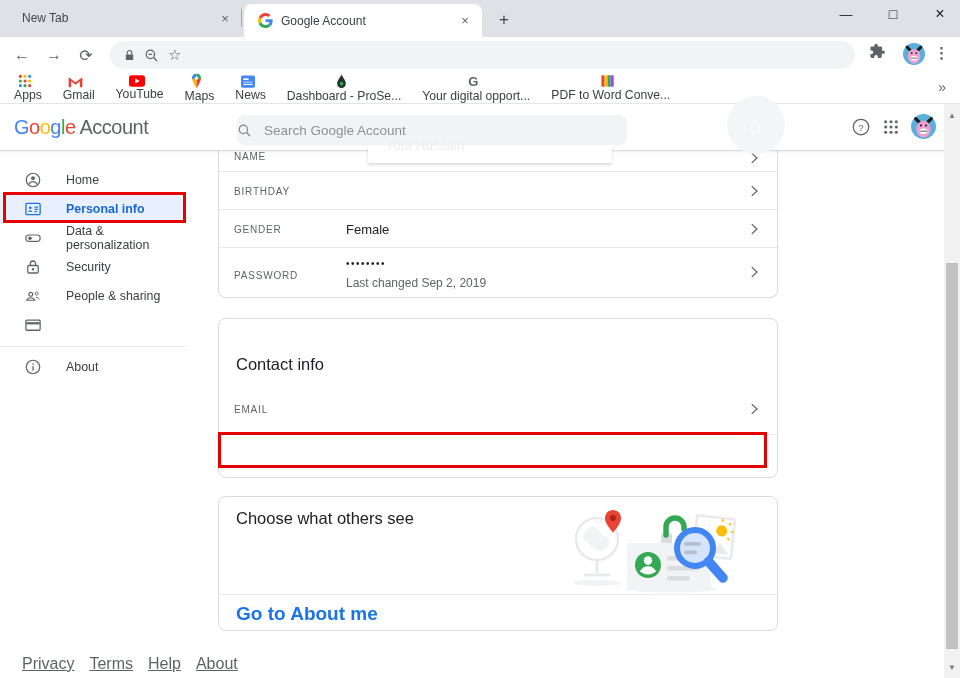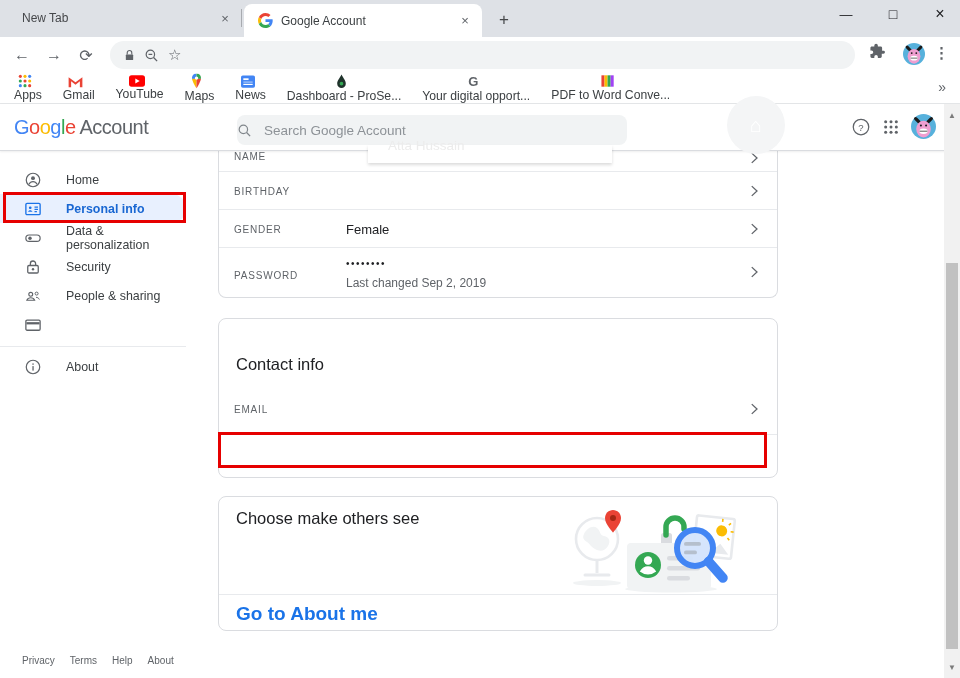--- a/index.html
+++ b/index.html
@@ -64,21 +64,21 @@
   .rlabel{position:absolute;left:15px;font-size:10px;letter-spacing:0.8px;color:#5f6368;}
   .rvalue{position:absolute;left:127px;font-size:13px;color:#202124;}
   .rnote{position:absolute;left:127px;font-size:12px;color:#5f6368;}
   .chev{position:absolute;right:14px;width:18px;height:18px;}
   .card-title{position:absolute;left:17px;font-size:16.5px;color:#202124;}
   .redact{position:absolute;left:368px;top:145px;width:244px;height:18px;background:#fff;
     box-shadow:0 2px 3px rgba(0,0,0,.14);z-index:20;}
   .faintname{position:absolute;left:388px;top:138px;font-size:13.5px;color:#ececec;z-index:21;}
   .gotolink{position:absolute;left:17px;font-size:19px;color:#1a73e8;font-weight:bold;}
   
-  .pfooter{position:absolute;left:22px;top:655px;display:flex;font-size:10px;color:#5f6368;}
+  .pfooter{position:absolute;left:22px;top:655px;display:flex;font-size:16px;color:#5f6368;text-decoration:underline;}
   .pfooter span{margin-right:15px;}
   
   .scrollbar{position:absolute;right:0;top:104px;width:16px;height:574px;background:#f1f1f1;z-index:50;}
   .sb-thumb{position:absolute;left:2px;top:159px;width:12px;height:386px;background:#c1c1c1;}
   .sb-arrow{position:absolute;left:0;width:16px;text-align:center;color:#7b7b7b;font-size:8px;}
 </style>
 </head>
 <body>
 
 <div class="titlebar">
@@ -278,21 +278,21 @@
   </div>
   <div class="row abs" style="left:0;top:116px;width:558px;height:42px;">
     <span class="rlabel" style="top:16px;">PHONE</span>
     <span class="chev" style="top:12px;"><svg width="18" height="18" viewBox="0 0 24 24">
           <path d="M9 5.5l7 6.5-7 6.5" fill="none" stroke="#5f6368" stroke-width="1.7"></path>
         </svg></span>
   </div>
 </div>
 
 <div class="card" style="top:496px;height:135px;">
-  <div class="card-title" style="top:12px;">Choose make others see</div>
+  <div class="card-title" style="top:12px;">Choose what others see</div>
   <div class="abs" style="right:28px;top:6px;">
     <svg width="180" height="90" viewBox="0 0 180 90">
       <ellipse cx="28" cy="80" rx="24" ry="3" fill="#f1f3f4"></ellipse>
       <ellipse cx="102" cy="86" rx="46" ry="3.5" fill="#f1f3f4"></ellipse>
       <circle cx="28" cy="36" r="21" fill="#fff" stroke="#e8eaed" stroke-width="2.6"></circle>
       <path d="M15 31c3-6 9-9 13-6s2 7 7 8 7 5 4 10-8 6-13 3-5-5-8-7-5-4-3-8z" fill="#f1f3f4"></path>
       <path d="M28 57v13" stroke="#e8eaed" stroke-width="3"></path>
         <path d="M16 72h24" stroke="#e8eaed" stroke-width="3" stroke-linecap="round"></path>
       <path d="M44 7c-4.4 0-8 3.6-8 8 0 6.2 8 14.5 8 14.5S52 21.2 52 15c0-4.4-3.6-8-8-8z" fill="#ea4335"></path>
       <circle cx="44" cy="15" r="3" fill="#a52714"></circle>

